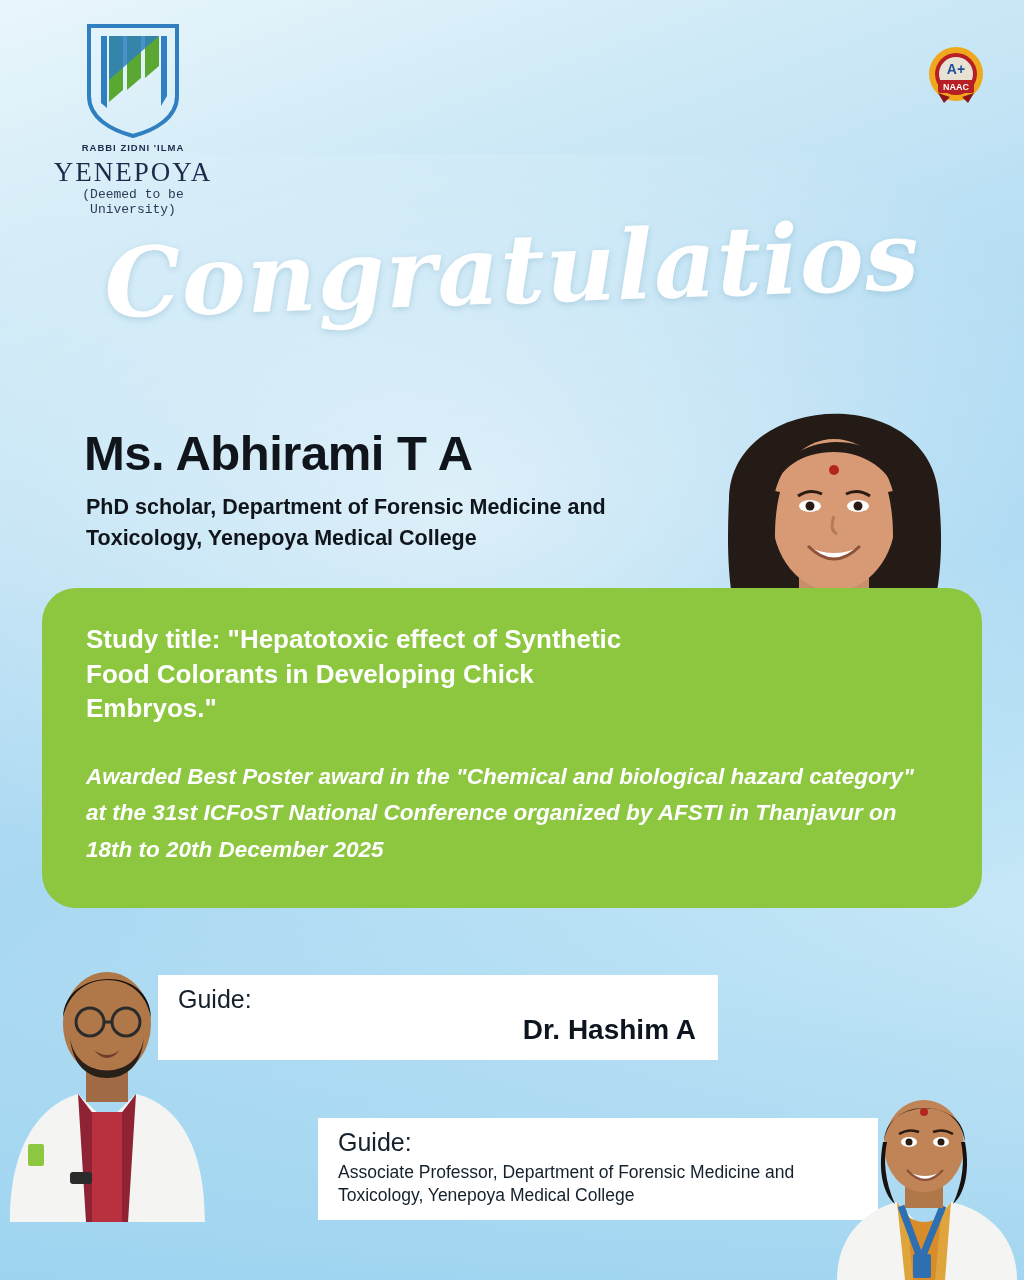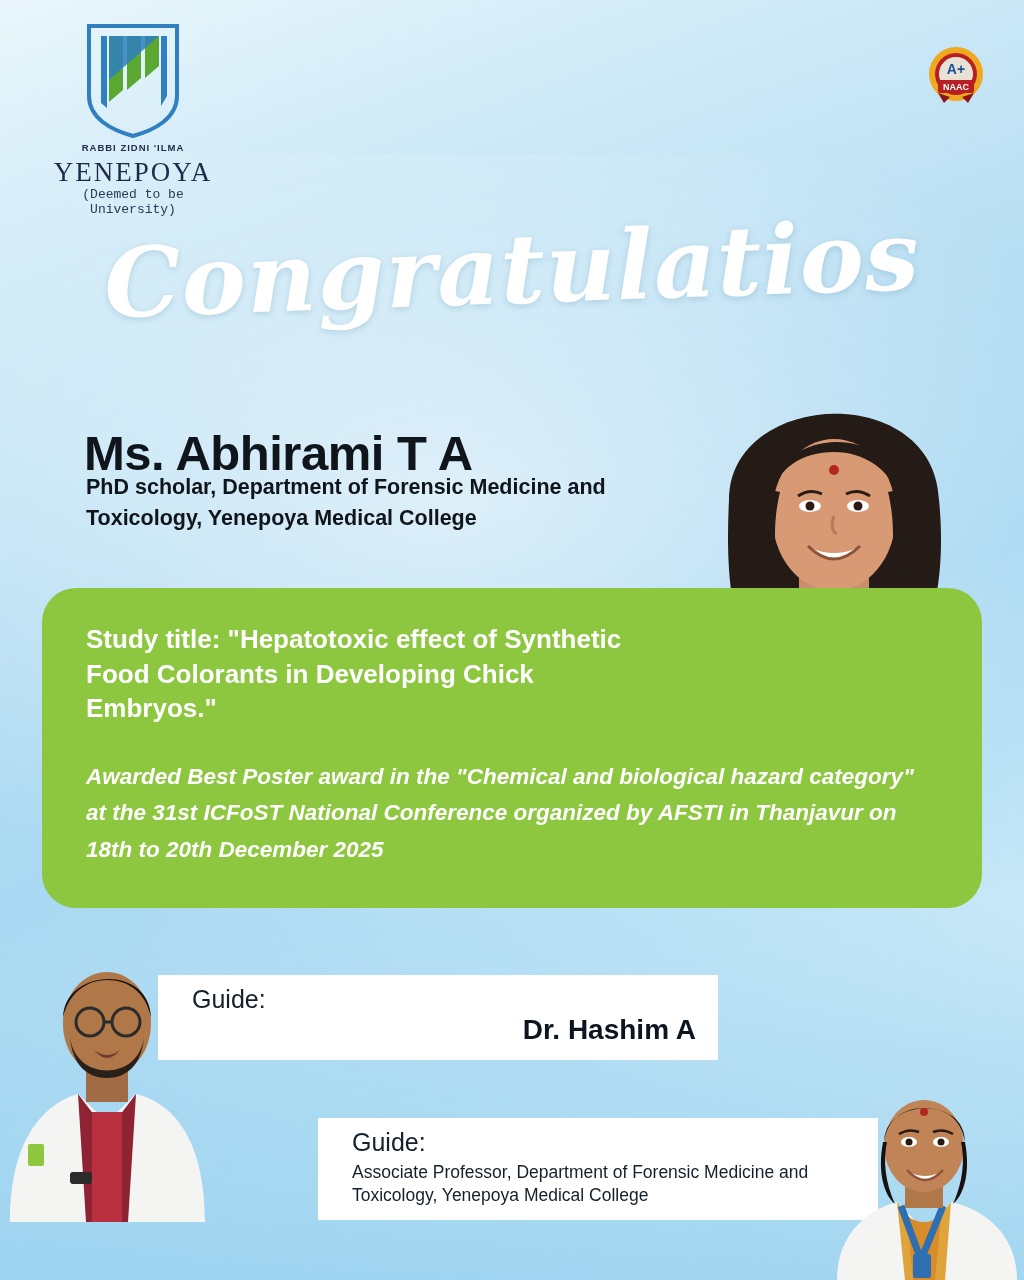--- a/index.html
+++ b/index.html
@@ -107,21 +107,21 @@
     left: 84px;
     top: 425px;
     font-size: 49px;
     font-weight: bold;
     color: #10151c;
     letter-spacing: -0.5px;
   }
   .name-sub {
     position: absolute;
     left: 86px;
-    top: 472px;
+    top: 492px;
     width: 560px;
     font-size: 21.5px;
     font-weight: bold;
     line-height: 1.42;
     color: #10151c;
   }
 
   
   .photo-main {
     position: absolute;
@@ -157,21 +157,21 @@
     font-style: italic;
     font-weight: bold;
     color: #ffffff;
     line-height: 1.62;
   }
 
   
   .guide-card {
     position: absolute;
     background: #ffffff;
-    padding: 10px 22px 14px 34px;
+    padding: 10px 22px 14px 20px;
     box-sizing: border-box;
   }
   .guide-1 {
     left: 158px;
     top: 975px;
     width: 560px;
   }
   .guide-2 {
     left: 318px;
     top: 1118px;

